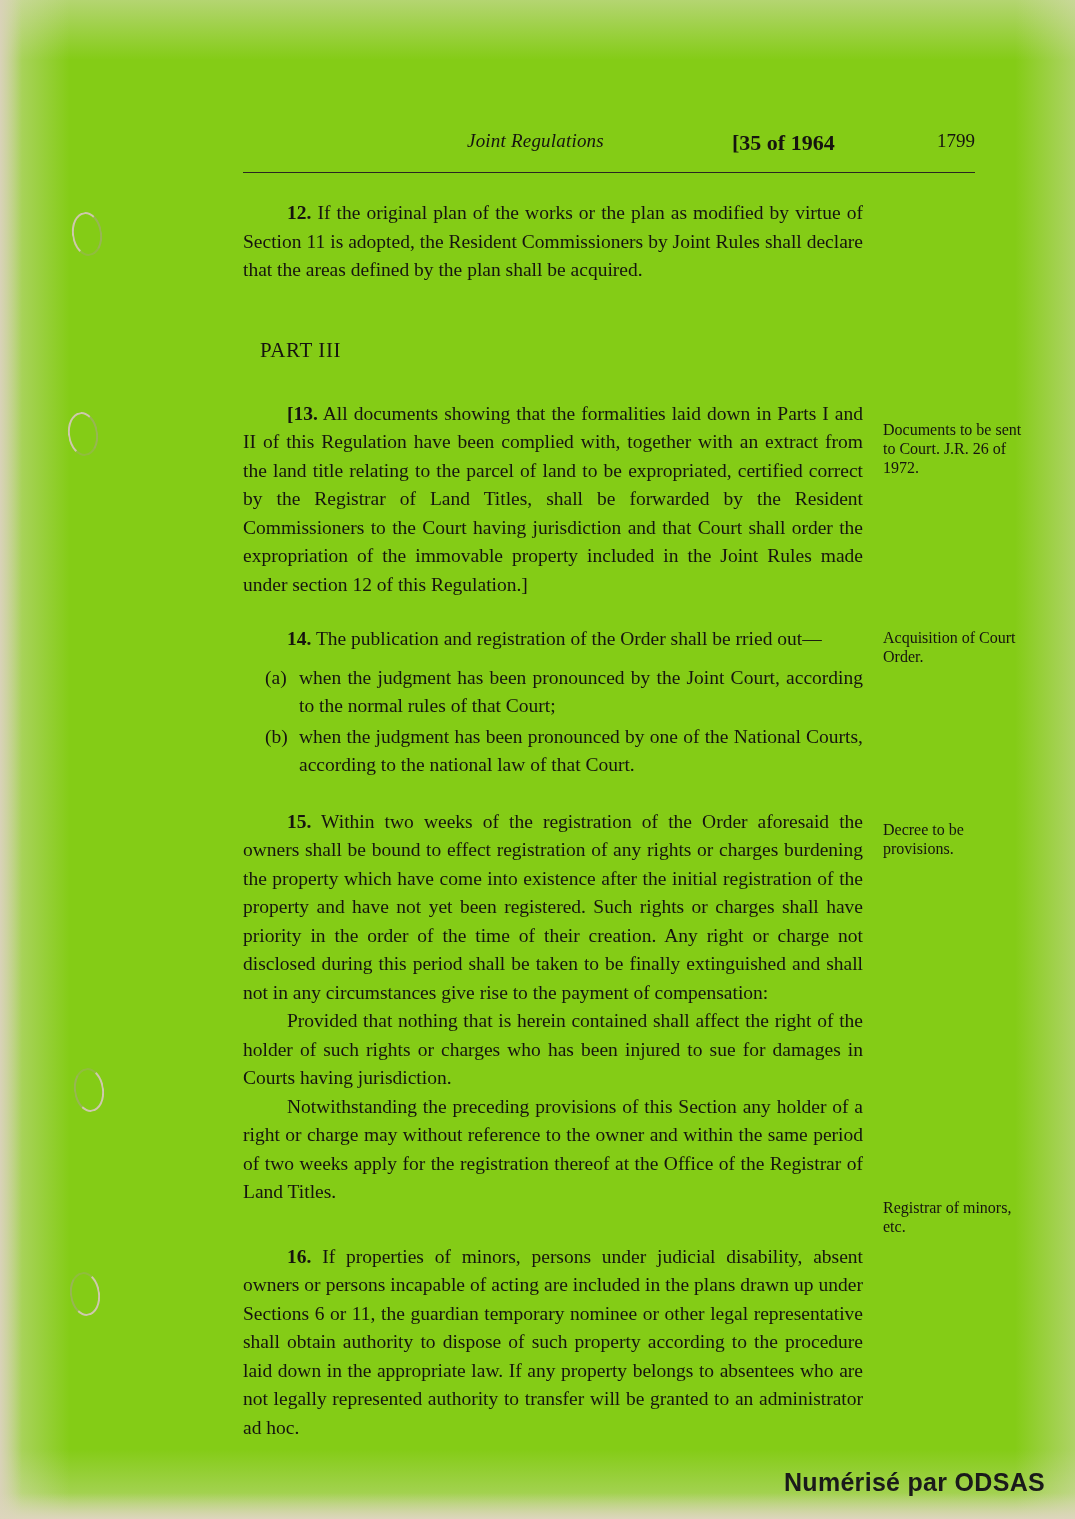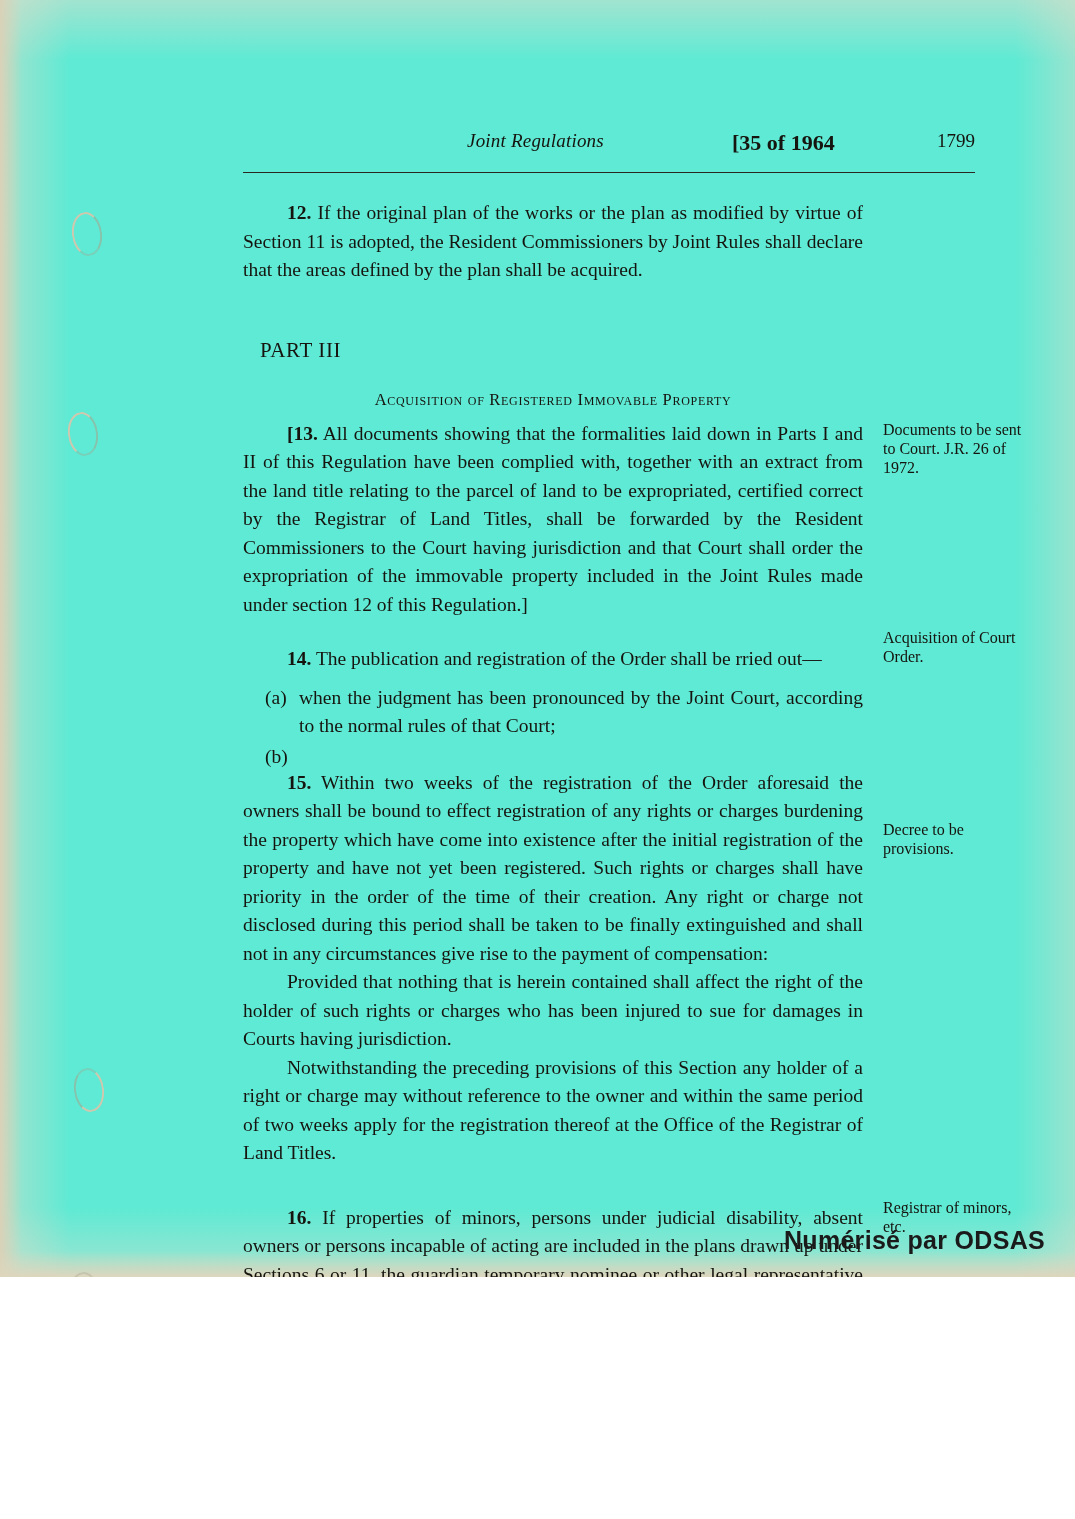--- a/index.html
+++ b/index.html
@@ -3,22 +3,22 @@
 <meta charset="utf-8">
 <style>
   html, body {
     margin: 0;
     padding: 0;
     background: #ffffff;
   }
   .page {
     position: relative;
     width: 1075px;
-    height: 1277px;
-    background: #5eead4;
+    height: 1519px;
+    background: #84cc16;
     overflow: hidden;
     font-family: "Liberation Serif", serif;
     color: #16140f;
   }
   
   .paper-tint {
     position: absolute;
     inset: 0;
     background:
       linear-gradient(90deg, rgba(226,220,200,0.55) 0px, rgba(247,245,236,0) 70px),
@@ -201,39 +201,39 @@
 
     <div class="body">
 
       <p class="para indent"><span class="secnum">12.</span><span>   If the original plan of the works or the plan as modified by virtue of Section 11 is adopted, the Resident Commissioners by Joint Rules shall declare that the areas defined by the plan shall be acquired.</span></p>
 
       <div class="gap-lg"></div>
       <div class="gap-sm"></div>
 
       <h2 class="part">PART III</h2>
       <div class="gap-sm"></div>
-      <h3 class="parttitle">Acquisition of Registered Immovable Property</h3>
 
       <div class="gap-sm"></div>
 
       <p class="para indent"><span class="secnum">[13.</span> <span>All documents showing that the formalities laid down in Parts I and II of this Regulation have been complied with, together with an extract from the land title relating to the parcel of land to be expropriated, certified correct by the Registrar of Land Titles, shall be forwarded by the Resident Commissioners to the Court having jurisdiction and that Court shall order the expropriation of the immovable property included in the Joint Rules made under section 12 of this Regulation.]</span></p>
 
       <div class="gap-lg"></div>
 
       <p class="para indent"><span class="secnum">14.</span> <span>The publication and registration of the Order shall be rried out—</span></p>
 
       <div class="gap-sm"></div>
 
       <ul class="lettered">
         <li>
           <span class="marker">(a)</span>
           <span>when the judgment has been pronounced by the Joint Court, according to the normal rules of that Court;</span>
         </li>
         <li>
           <span class="marker">(b)</span>
+          <span>when the judgment has been pronounced by one of the National Courts, according to the national law of that Court.</span>
         </li>
       </ul>
 
       <div class="gap-lg"></div>
 
       <p class="para indent"><span class="secnum">15.</span> <span>Within two weeks of the registration of the Order aforesaid the owners shall be bound to effect registration of any rights or charges burdening the property which have come into existence after the initial registration of the property and have not yet been registered. Such rights or charges shall have priority in the order of the time of their creation. Any right or charge not disclosed during this period shall be taken to be finally extinguished and shall not in any circumstances give rise to the payment of compensation:</span></p>
 
       <p class="para indent">Provided that nothing that is herein contained shall affect the right of the holder of such rights or charges who has been injured to sue for damages in Courts having jurisdiction.</p>
 
       <p class="para indent">Notwithstanding the preceding provisions of this Section any holder of a right or charge may without reference to the owner and within the same period of two weeks apply for the registration thereof at the Office of the Registrar of Land Titles.</p>

